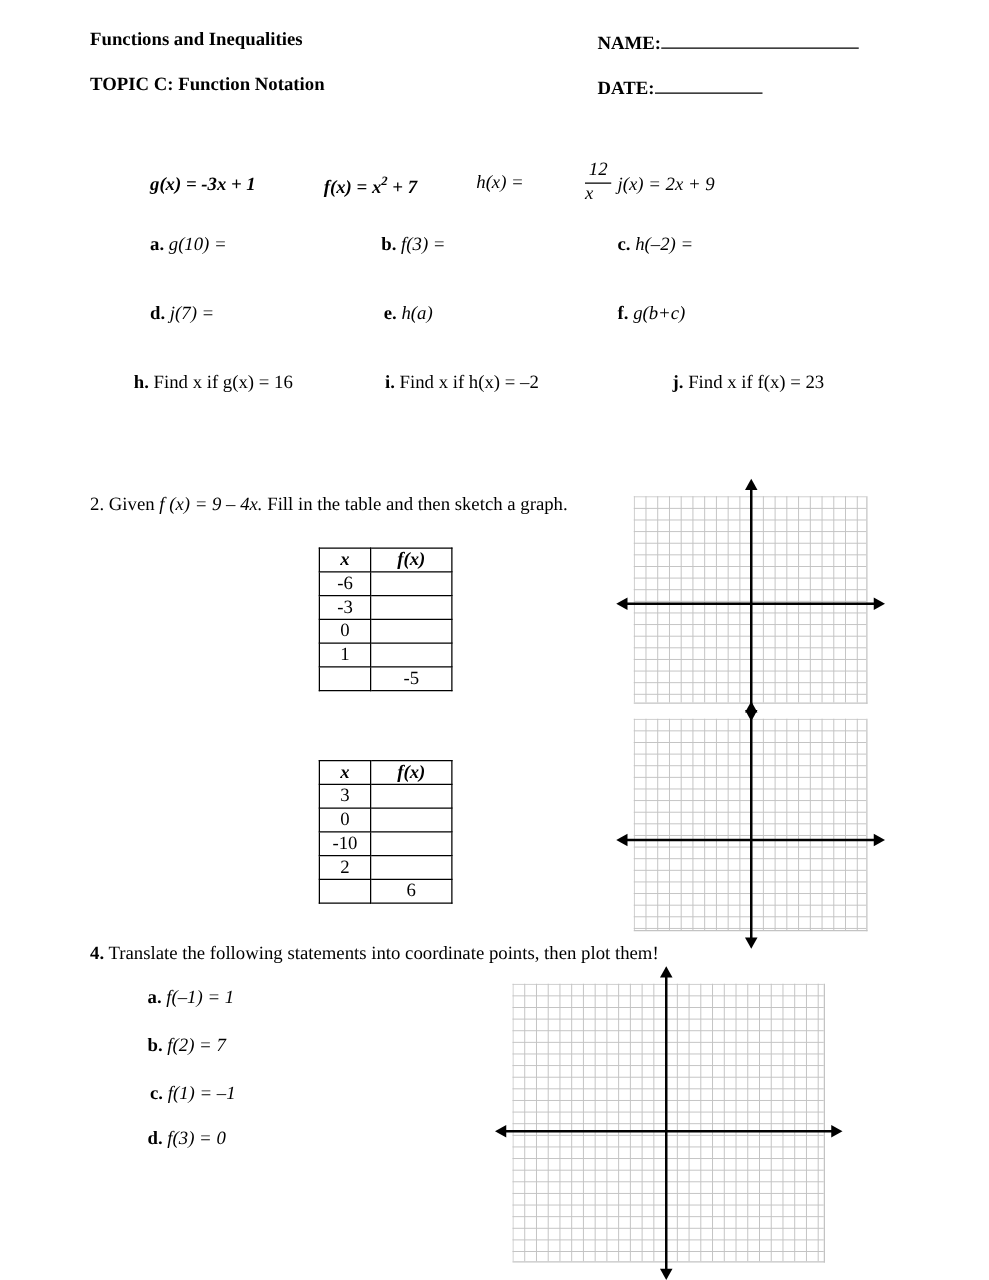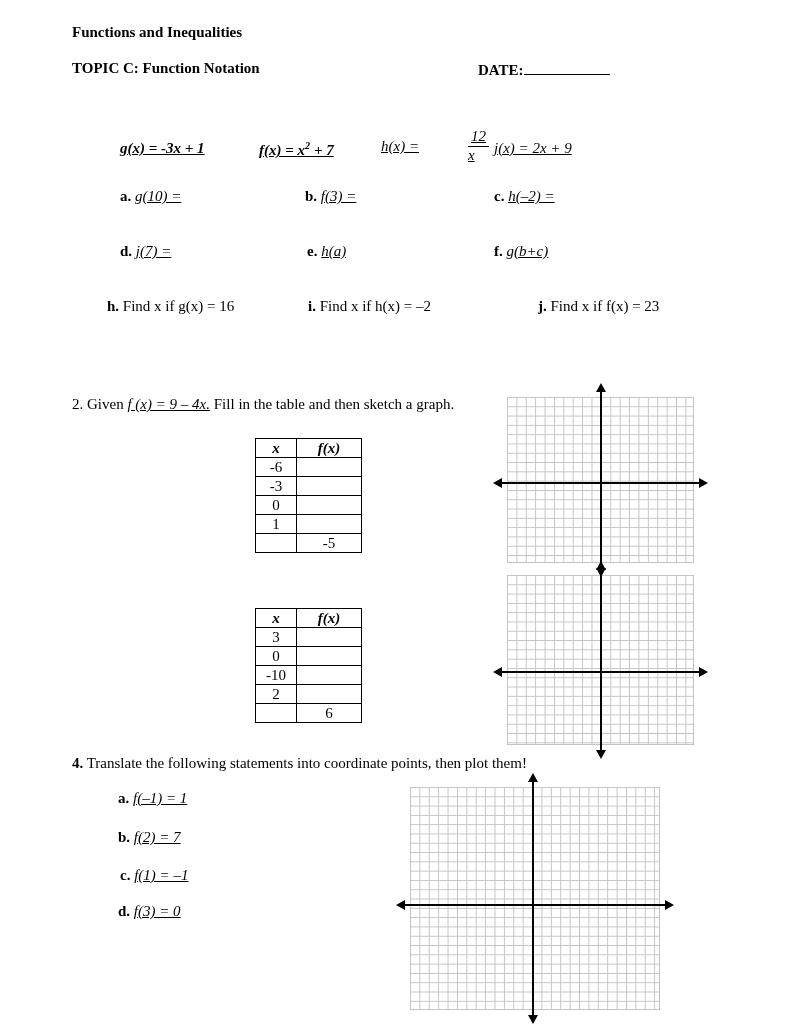--- a/index.html
+++ b/index.html
@@ -1,20 +1,20 @@
 <!DOCTYPE html>
 <html><head>
 <meta charset="utf-8">
 <style>
   html,body{margin:0;padding:0;background:#fff;}
   .page{position:relative;width:791px;height:1024px;background:#fff;
         font-family:"Liberation Serif", serif;font-size:15px;color:#000;overflow:hidden;}
   .abs{position:absolute;white-space:nowrap;}
   b{font-weight:bold;}
-  .mi{font-style:italic;text-decoration:underline;}
+  .mi{font-style:italic;}
   .bold{font-weight:bold;}
   .blank{display:inline-block;border-bottom:1.6px solid #000;height:0.95em;vertical-align:baseline;}
   sup{font-size:0.68em;}
 
   
   .frac{display:inline-block;line-height:1.05;vertical-align:middle;margin-left:44px;}
   .frac .num{display:block;border-bottom:1px solid #000;padding:0 3px 1px;}
   .frac .den{display:block;padding-top:1px;}
 
   
@@ -54,20 +54,23 @@
 <body>
 
 <div class="page">
 
   <div class="abs" style="top:24px;left:72px">
     <b>Functions and Inequalities</b>
   </div>
   <div class="abs" style="top:60px;left:72px">
     <b>TOPIC C: Function Notation</b>
   </div>
+  <div class="abs" style="top:24px;left:478px">
+    <b>NAME:</b><span class="blank" style="width:158px"></span>
+  </div>
   <div class="abs" style="top:60px;left:478px">
     <b>DATE:</b><span class="blank" style="width:86px"></span>
   </div>
 
 
   <div class="abs bold mi" style="top:140px;left:120px">g(x) = -3x + 1</div>
   <div class="abs bold mi" style="top:140px;left:259px"><span>f(x) = x</span><sup>2</sup><span> + 7</span></div>
   <div class="abs mi" style="top:129px;left:381px;display:flex;align-items:center;gap:5px">
     <span>h(x) =</span>
     <span class="frac">

